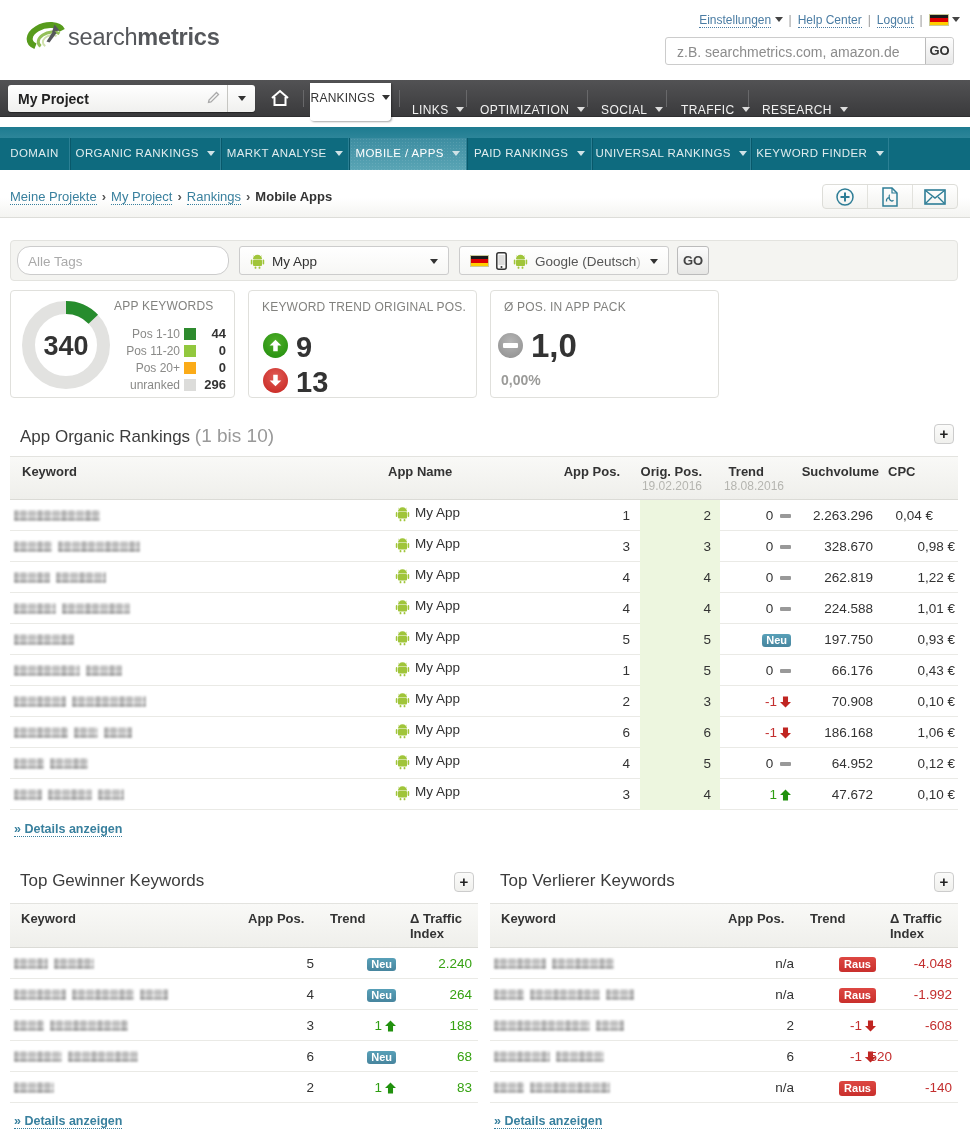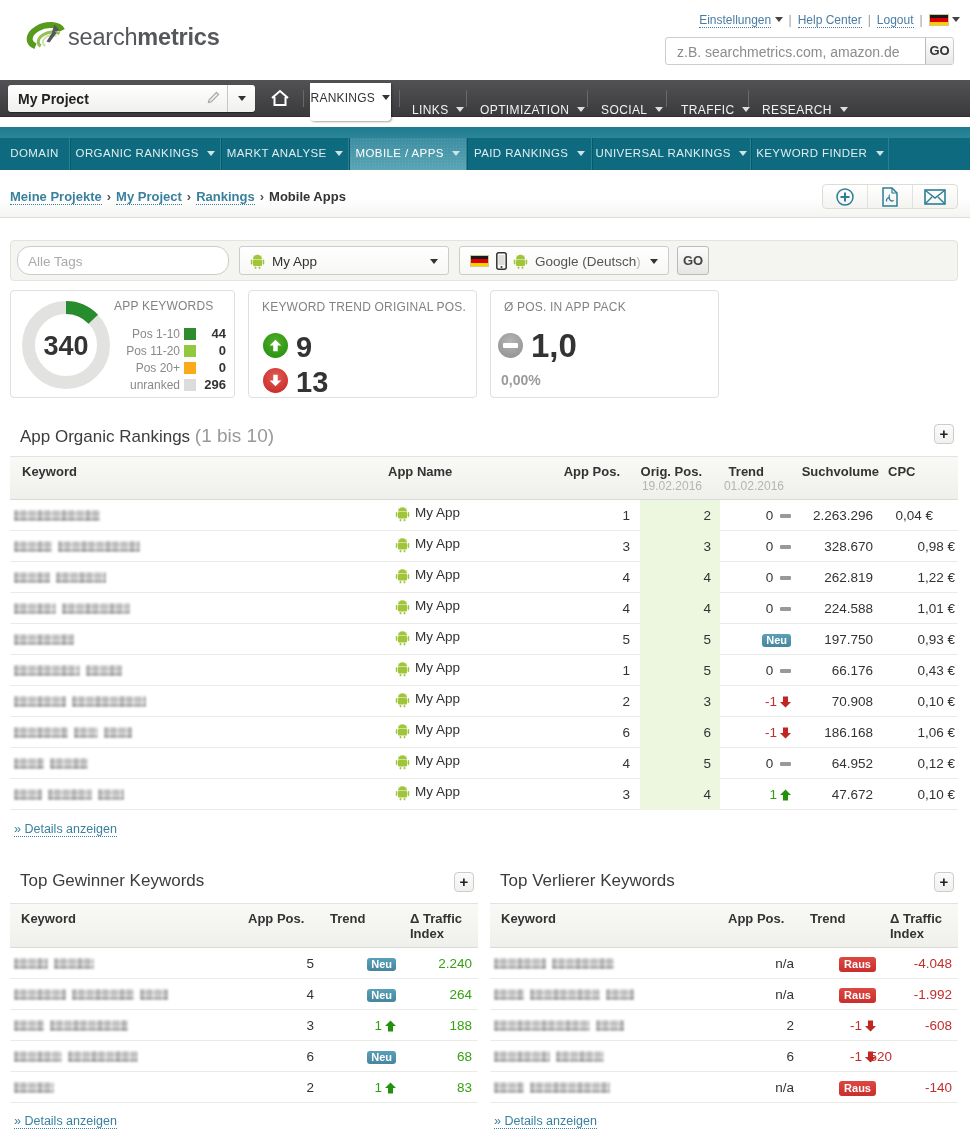--- a/index.html
+++ b/index.html
@@ -37,21 +37,21 @@
 .tealband .strip { position:absolute; top:0; left:0; right:0; height:11px; background:linear-gradient(180deg,#1d7b90,#2d8599); }
 .subnav { position:absolute; top:11px; left:0; right:0; height:32px; display:flex; }
 .subnav .it { height:32px; line-height:31px; text-align:center; color:#dfecee; font-size:11.5px; letter-spacing:.4px; border-right:1px solid #2b8094; border-left:1px solid #09596b; white-space:nowrap; }
 .subnav .it:first-child { border-left:none; }
 .subnav .it .caret { border-top-color:#cfe2e6; border-left-width:4px; border-right-width:4px; margin-left:5px; vertical-align:1px; }
 .subnav .it.act { background-image:radial-gradient(rgba(255,255,255,.10) 1px, rgba(0,0,0,0) 1px), linear-gradient(180deg,#3d8da1,#5aa5b5); background-size:3px 3px, auto; color:#fff; }
 
 
 .crumbs { position:relative; height:48px; background:linear-gradient(180deg,#fff 60%,#f4f4f1); border-bottom:1px solid #ddddd9; }
 .crumbs .bc { position:absolute; left:10px; top:19px; font-size:13px; color:#444; }
-.crumbs .bc a { color:#39809e; text-decoration:none; border-bottom:1px dotted #39809e; font-weight:bold; }
+.crumbs .bc a { color:#39809e; text-decoration:none; border-bottom:1px dotted #39809e; font-weight:normal; }
 .crumbs .bc .gt { color:#555; font-weight:bold; margin:0 5px; }
 .crumbs .bc b { color:#333; }
 .icongrp { position:absolute; right:12px; top:14px; width:136px; height:25px; background:linear-gradient(180deg,#fff,#f3f3f0); border:1px solid #ddddd8; border-radius:4px; display:flex; }
 .icongrp .cell { flex:1; border-right:1px solid #e2e2dd; position:relative; }
 .icongrp .cell:last-child { border-right:none; }
 .icongrp svg { position:absolute; left:50%; top:50%; transform:translate(-50%,-50%); }
 
 
 .filterbar { position:absolute; left:10px; top:240px; width:948px; height:41px; background:#f4f4f1; border:1px solid #e3e3df; border-radius:4px; }
 .fin { position:absolute; top:5px; height:29px; background:#fff; border:1px solid #ccc; border-radius:13px; font-size:13px; }
@@ -80,21 +80,21 @@
 .mrow .green { position:absolute; left:630px; top:0; bottom:-1px; width:80px; background:#edf6df; }
 .mrow > span { position:absolute; top:8px; white-space:nowrap; }
 .blur { display:inline-block; height:11px; border-radius:1px; vertical-align:top; margin-right:6px; background:repeating-linear-gradient(90deg,#bfbfbf 0 4px,#e8e8e8 4px 7px,#cccccc 7px 12px,#f0f0f0 12px 15px,#d4d4d4 15px 21px,#ececec 21px 24px), repeating-linear-gradient(0deg,#c6c6c6 0 3px,#ededed 3px 6px,#d8d8d8 6px 9px,#f4f4f4 9px 11px); background-blend-mode:multiply; filter:blur(1.1px); opacity:.85; }
 .appn { left:385px; top:5px !important; }
 .appn svg { vertical-align:-5px; margin-right:5px; }
 .dash { display:inline-block; width:11px; height:4px; background:#999; border-radius:1px; vertical-align:2px; margin-left:3px; }
 .neu { display:inline-block; background:linear-gradient(180deg,#58a0b8,#47859e); color:#fff; font-size:11px; font-weight:bold; border-radius:3px; padding:0px 4px 1px; }
 .raus { display:inline-block; background:linear-gradient(180deg,#dd4742,#c92f2c); color:#fff; font-size:11px; font-weight:bold; border-radius:3px; padding:1px 5px 2px; }
 .up { color:#2f9e12; }
 .down { color:#c32e2e; }
-.dlink { position:absolute; font-size:12.5px; font-weight:normal; color:#39809e; }
+.dlink { position:absolute; font-size:12.5px; font-weight:bold; color:#39809e; }
 .dlink u { text-decoration:none; border-bottom:1px dotted #39809e; }
 .brow { position:absolute; width:468px; height:31px; border-bottom:1px solid #eaeae6; font-size:13.5px; color:#333; }
 .brow > span { position:absolute; top:8px; white-space:nowrap; }
 .gn { color:#36a212; }
 .rd { color:#c32e2e; }
 </style>
 </head>
 <body>
 
 <div class="tophdr">
@@ -258,21 +258,21 @@
 
 <div class="sect-title" style="left:20px;top:425px">App Organic Rankings <span class="mut">(1 bis 10)</span></div>
 <div class="plusbtn" style="left:934px;top:424px">+</div>
 <div class="thead" style="left:10px;top:456px;width:948px;height:44px">
   <span class="abs" style="left:12px;top:7px">Keyword</span>
   <span class="abs" style="left:378px;top:7px">App Name</span>
   <span class="abs" style="left:498px;top:7px;width:112px;text-align:right">App Pos.</span>
   <span class="abs" style="left:580px;top:7px;width:112px;text-align:right">Orig. Pos.</span>
   <span class="abs date" style="left:580px;top:22px;width:112px;text-align:right">19.02.2016</span>
   <span class="abs" style="left:660px;top:7px;width:94px;text-align:right">Trend</span>
-  <span class="abs date" style="left:660px;top:22px;width:114px;text-align:right">01.02.2016</span>
+  <span class="abs date" style="left:660px;top:22px;width:114px;text-align:right">18.08.2016</span>
   <span class="abs" style="left:763px;top:7px;width:106px;text-align:right">Suchvolume</span>
   <span class="abs" style="left:878px;top:7px">CPC</span>
 </div>
 
 <div id="mrows">
     <div class="mrow" style="top:500px">
       <div class="green"></div>
       <span style="left:4px;top:10px"><i class="blur" style="width:86px"></i></span>
       <span class="appn"><svg width="15" height="16" viewBox="0 0 15 15">
           <g fill="#a0c53a">

